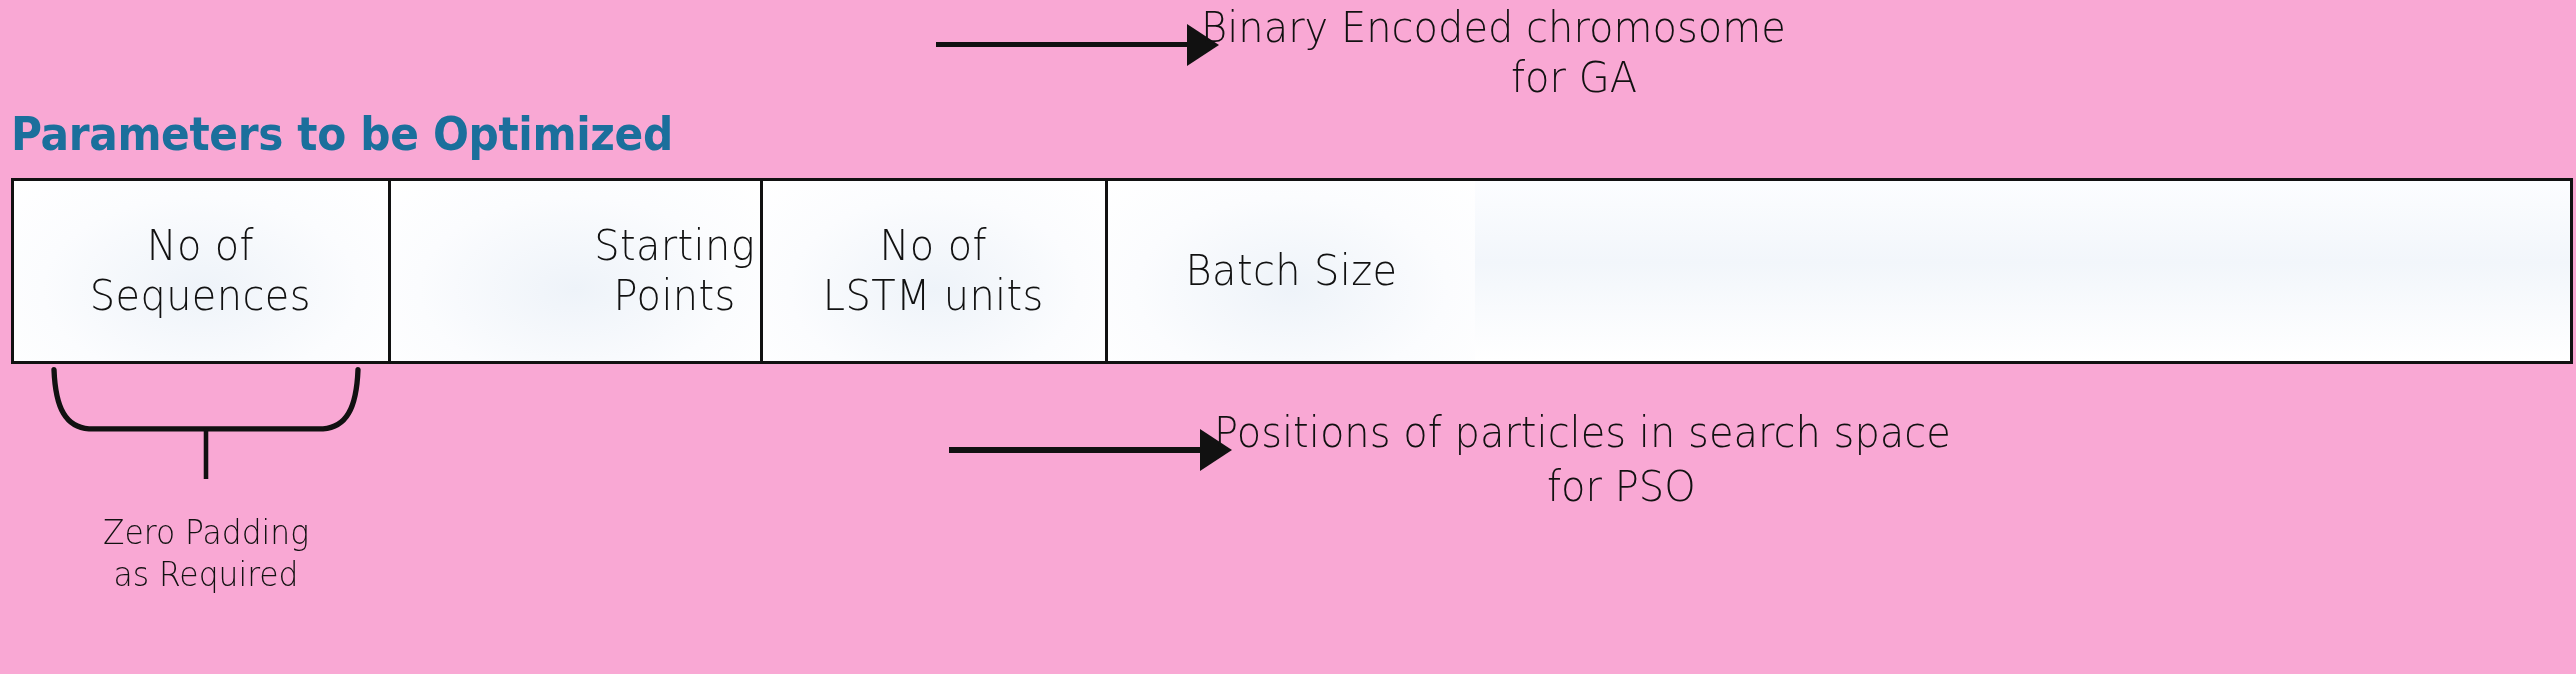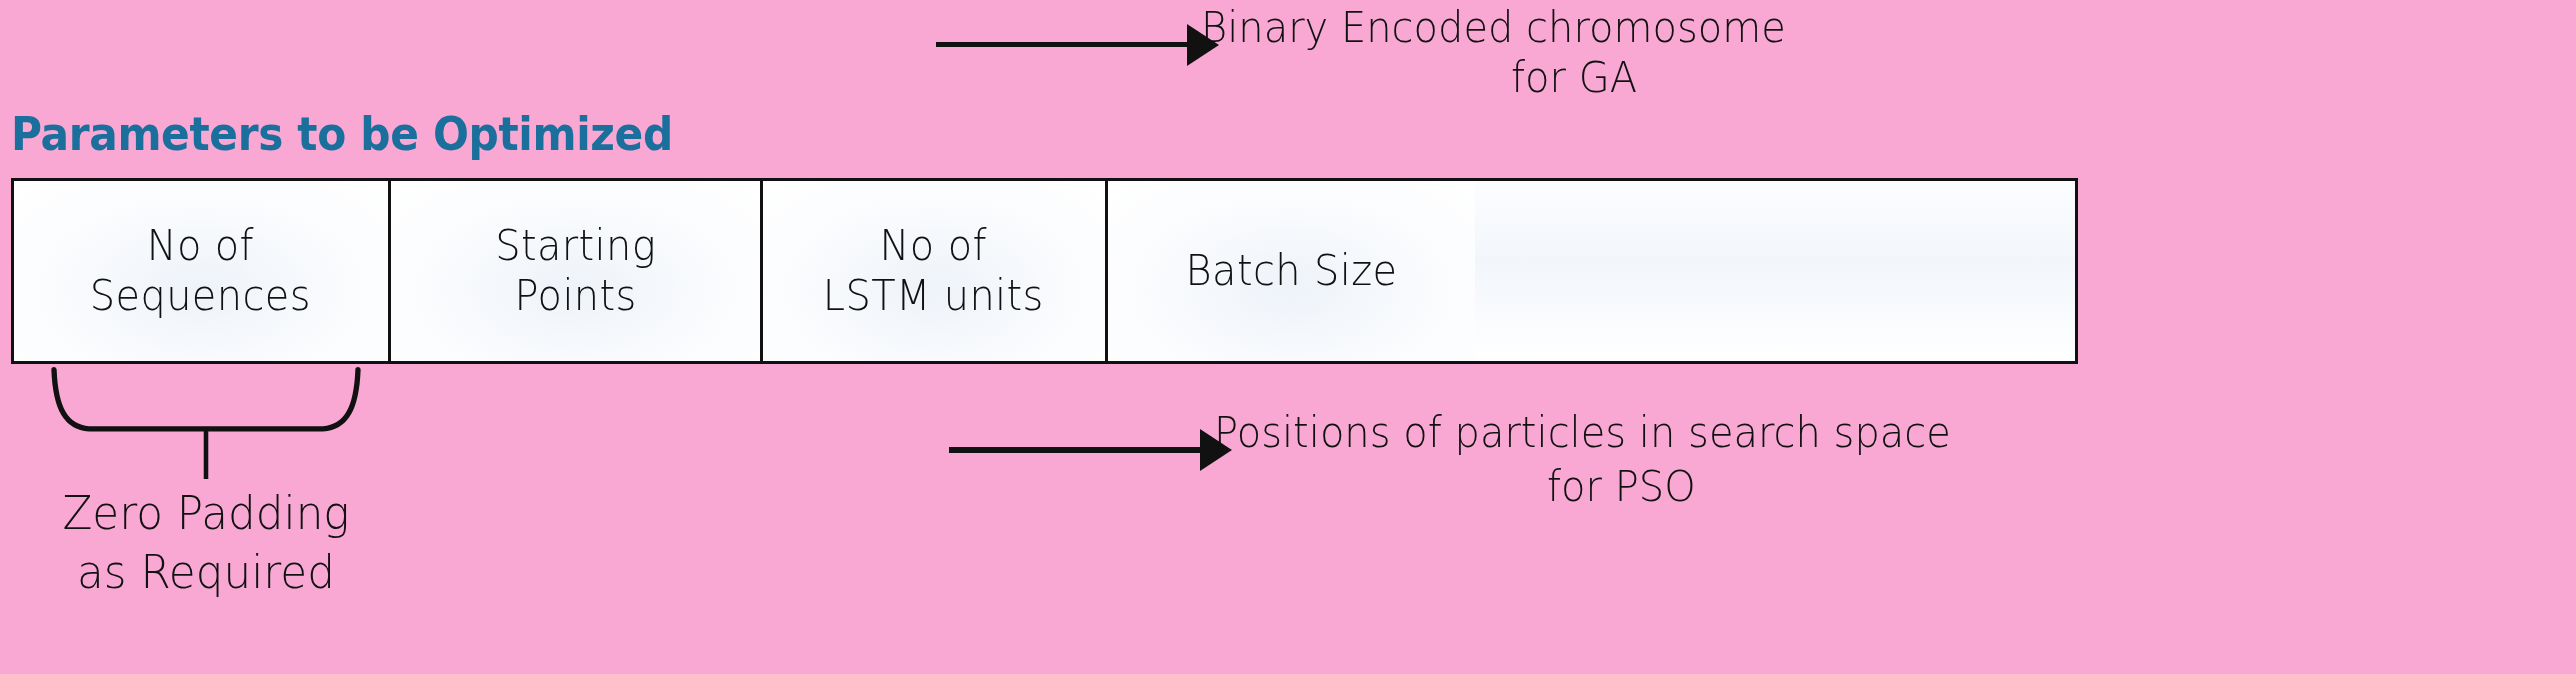--- a/index.html
+++ b/index.html
@@ -33,21 +33,21 @@
     white-space: nowrap;
     transform: scaleX(0.92);
     transform-origin: left center;
   }
 
   
   .param-table {
     position: absolute;
     left: 10.7px;
     top: 178px;
-    width: 2067px;
+    width: 2562px;
     height: 186px;
     display: flex;
     box-sizing: border-box;
     border: 3.8px solid #111111;
     background: linear-gradient(180deg,#fcfdff 0%, #f2f6fb 45%, #ffffff 100%);
   }
   .param-cell {
     position: relative;
     display: flex;
     align-items: center;
@@ -109,26 +109,26 @@
     left: 46px;
     top: 365px;
     width: 320px;
     height: 114px;
   }
   .brace-wrap svg { display: block; }
 
   .brace-caption {
     position: absolute;
     left: 46px;
-    top: 484px;
+    top: 512px;
     width: 320px;
     text-align: center;
     font-family: "DejaVu Sans", sans-serif;
     font-weight: 300;
-    font-size: 46px;
+    font-size: 33px;
     line-height: 1.28;
     color: #111111;
     white-space: nowrap;
   }
   .brace-caption .ln { display: block; transform: scaleX(0.95); }
 </style>
 </head>
 <body>
 
 <div id="canvas">
@@ -146,21 +146,21 @@
   <div class="param-table">
 
     <div class="param-cell" style="width:377px;">
       <div class="cell-text">
         <span class="ln">No of</span>
         <span class="ln">Sequences</span>
       </div>
     </div>
 
 
-    <div class="param-cell" style="width:372px;">
+    <div class="param-cell" style="width:372px;justify-content:flex-end;">
       <div class="cell-text">
         <span class="ln">Starting</span>
         <span class="ln">Points</span>
       </div>
     </div>
 
     <div class="param-cell" style="width:345px;">
       <div class="cell-text">
         <span class="ln">No of</span>
         <span class="ln">LSTM units</span>

